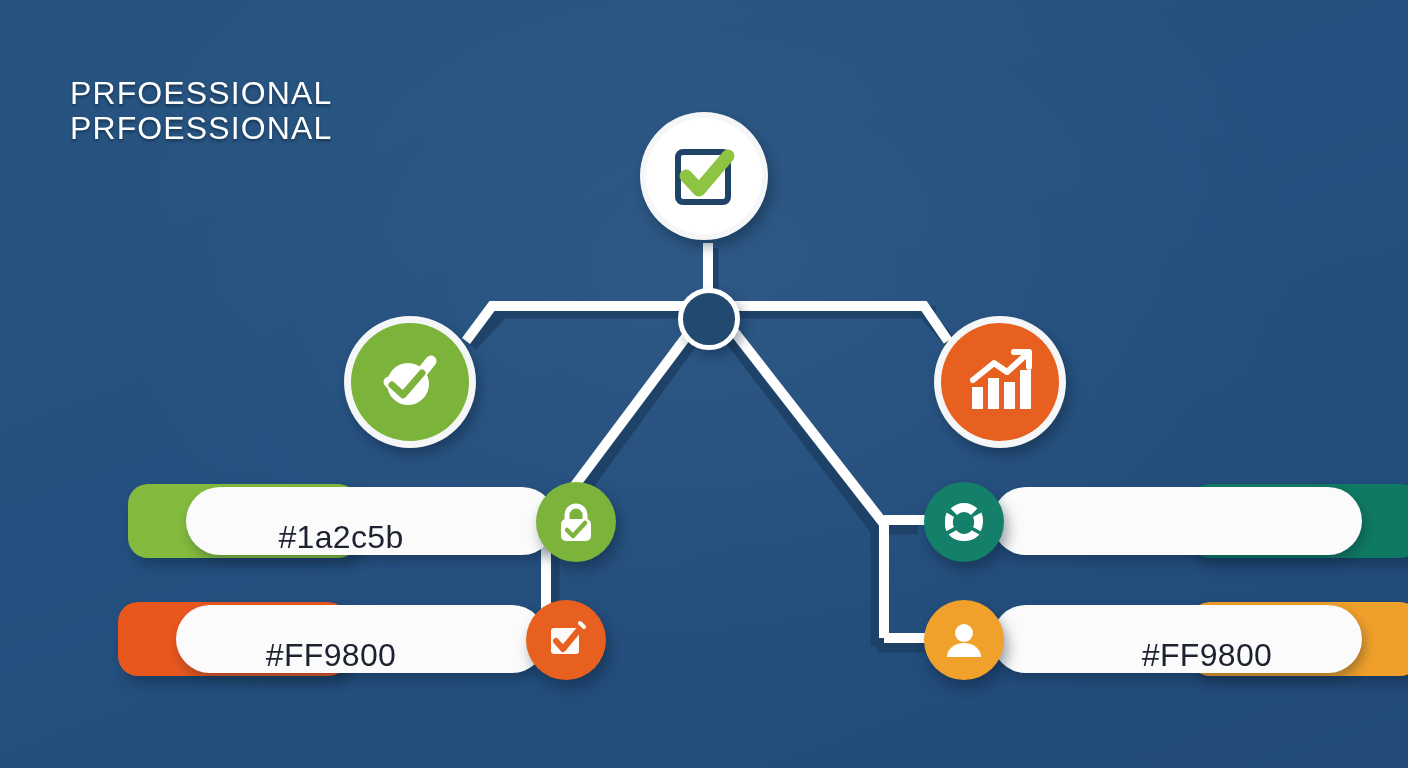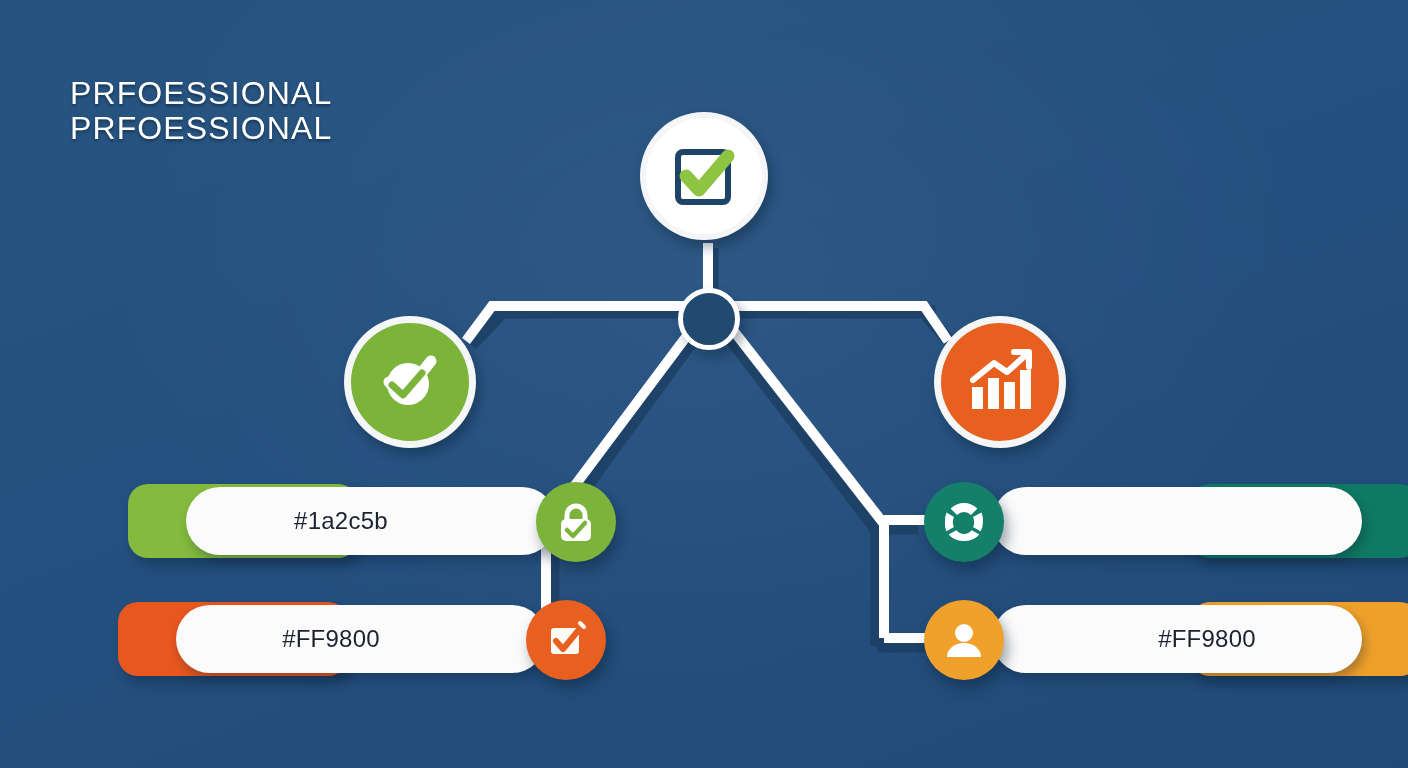--- a/index.html
+++ b/index.html
@@ -116,26 +116,26 @@
   .pill .plate {
     position: absolute;
     top: 3px;
     height: 68px;
     background: #fbfbfb;
     border-radius: 34px;
     box-shadow: 3px 6px 11px rgba(10,28,48,0.30);
   }
   .pill .label {
     position: absolute;
-    top: 0;
+    top: 16px;
     height: 74px;
     display: flex;
     align-items: center;
     color: #1c2230;
-    font-size: 24px;
+    font-size: 32px;
     letter-spacing: 0.01em;
     white-space: nowrap;
     z-index: 3;
   }
   .pill .badge {
     position: absolute;
     top: -2px;
     width: 80px; height: 80px;
     border-radius: 50%;
     display: flex;

